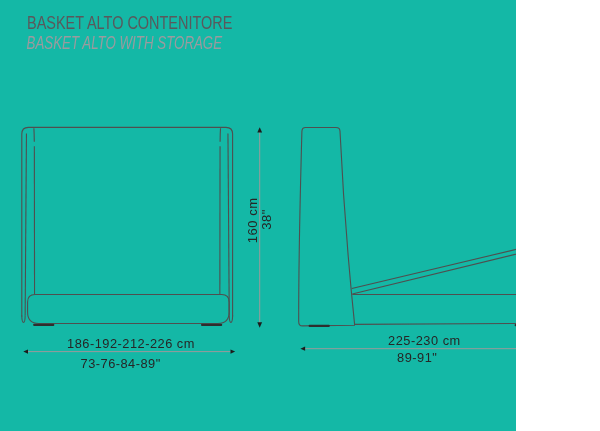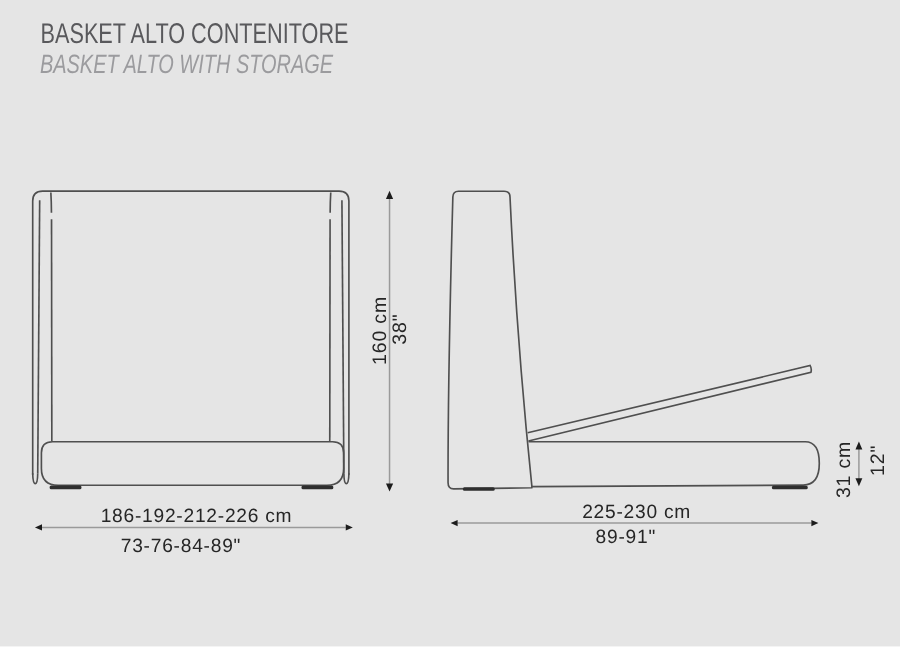--- a/index.html
+++ b/index.html
@@ -1,16 +1,16 @@
 <!DOCTYPE html>
 <html><head>
 <meta charset="utf-8">
 <style>
   html,body{margin:0;padding:0;background:#ffffff;}
-  #page{position:relative;width:600px;height:431px;background:#e5e5e5;overflow:hidden;}
+  #page{position:relative;width:516px;height:431px;background:#14b8a6;overflow:hidden;}
   svg{display:block;}
   text{font-family:"Liberation Sans",sans-serif;}
 </style>
 </head>
 <body>
 <div id="page">
 <svg width="600" height="431" viewBox="0 0 600 431" xmlns="http://www.w3.org/2000/svg">
 
   <text transform="translate(27,28.9) scale(0.761,1)" font-size="19" fill="#59595c">BASKET ALTO CONTENITORE</text>
   <text transform="translate(26.6,48.8) scale(0.757,1)" font-size="17.6" font-style="italic" fill="#9b9b9e">BASKET ALTO WITH STORAGE</text>

